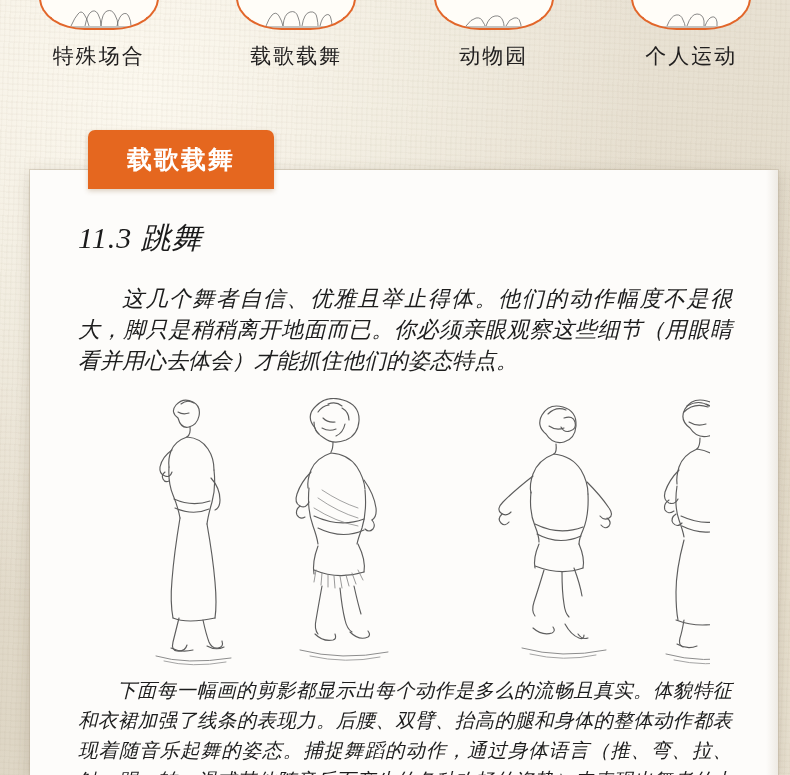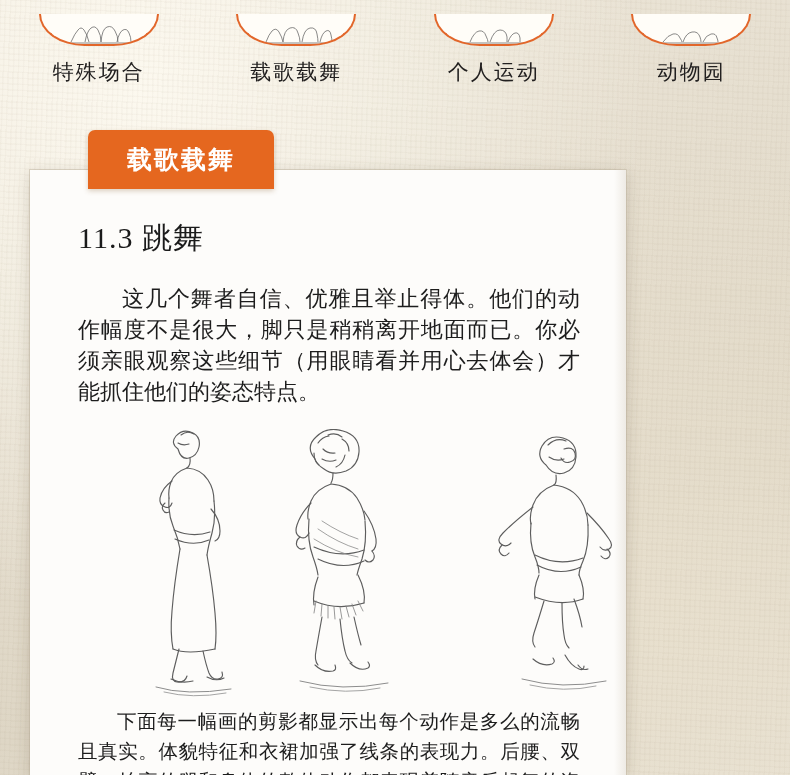--- a/index.html
+++ b/index.html
@@ -31,21 +31,21 @@
     background-image:
       repeating-linear-gradient(92deg, rgba(160,145,120,0.055) 0px, rgba(160,145,120,0.055) 1px, rgba(255,255,255,0) 2px, rgba(255,255,255,0) 5px),
       repeating-linear-gradient(3deg, rgba(150,133,104,0.05) 0px, rgba(150,133,104,0.05) 1px, rgba(255,255,255,0) 2px, rgba(255,255,255,0) 6px);
     opacity: 0.9;
     pointer-events: none;
   }
 
   
   .category-strip {
     position: absolute;
-    top: 16px;
+    top: 0;
     left: 0;
     width: 790px;
     height: 86px;
     display: flex;
     justify-content: space-around;
     align-items: flex-start;
     z-index: 3;
   }
   .category-item {
     width: 170px;
@@ -102,26 +102,27 @@
     font-weight: bold;
     letter-spacing: 2px;
     font-family: "DejaVu Sans", sans-serif;
   }
 
   
   .book-page {
     position: absolute;
     left: 30px;
     top: 170px;
-    width: 596px;
+    width: 748px;
     height: 605px;
     background: #fdfcfa;
     box-shadow: 0 3px 14px rgba(90,75,50,0.22), 0 0 0 1px rgba(200,190,170,0.5);
     z-index: 2;
     overflow: hidden;
+    font-style: italic;
   }
   .page-inner {
     padding: 48px 46px 0 48px;
   }
   .chapter-title {
     font-size: 30px;
     color: #1b1b1b;
     letter-spacing: 1px;
     margin: 0 0 24px 0;
     font-family: "Liberation Serif", serif;
@@ -203,44 +204,44 @@
         </g>
       </svg>
     </div>
     <div class="category-label">载歌载舞</div>
   </div>
 
   <div class="category-item">
     <div class="thumb-circle">
       <svg class="thumb-sketch" viewBox="0 0 116 30">
         <g stroke="#6b6b6b" stroke-width="0.8" fill="none">
+          <path d="M30 28 q5-7 10-8 q5-1 7 4 q2 3 2 4"></path>
+          <path d="M50 28 q3-9 9-10 q6-1 8 5 q1 3 1 5"></path>
+          <path d="M70 28 q3-7 8-8 q5-1 6 4 q1 2 1 4"></path>
+          <path d="M24 29 h70"></path>
+        </g>
+      </svg>
+    </div>
+    <div class="category-label">动物园</div>
+  </div>
+
+  <div class="category-item">
+    <div class="thumb-circle">
+      <svg class="thumb-sketch" viewBox="0 0 116 30">
+        <g stroke="#6b6b6b" stroke-width="0.8" fill="none">
           <path d="M34 28 q4-10 9-11 q5-1 7 5 q2 4 2 6"></path>
           <path d="M54 28 q4-12 10-12 q6 0 7 7 q0 3 0 5"></path>
           <path d="M72 28 q3-8 7-9 q4-1 5 5 q0 2 0 4"></path>
           <path d="M26 29 h68"></path>
         </g>
       </svg>
     </div>
     <div class="category-label">个人运动</div>
   </div>
 
-  <div class="category-item">
-    <div class="thumb-circle">
-      <svg class="thumb-sketch" viewBox="0 0 116 30">
-        <g stroke="#6b6b6b" stroke-width="0.8" fill="none">
-          <path d="M30 28 q5-7 10-8 q5-1 7 4 q2 3 2 4"></path>
-          <path d="M50 28 q3-9 9-10 q6-1 8 5 q1 3 1 5"></path>
-          <path d="M70 28 q3-7 8-8 q5-1 6 4 q1 2 1 4"></path>
-          <path d="M24 29 h70"></path>
-        </g>
-      </svg>
-    </div>
-    <div class="category-label">动物园</div>
-  </div>
-
 </div>
 
 <div class="section-tab">
   <span class="section-tab-label">载歌载舞</span>
 </div>
 
 <div class="book-page">
   <div class="page-edge"></div>
   <div class="page-inner">
 

